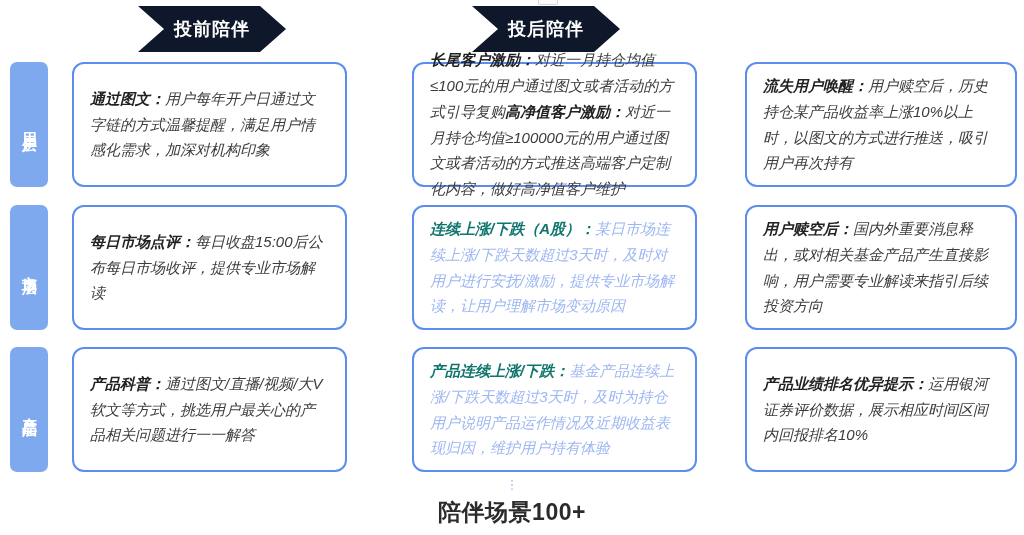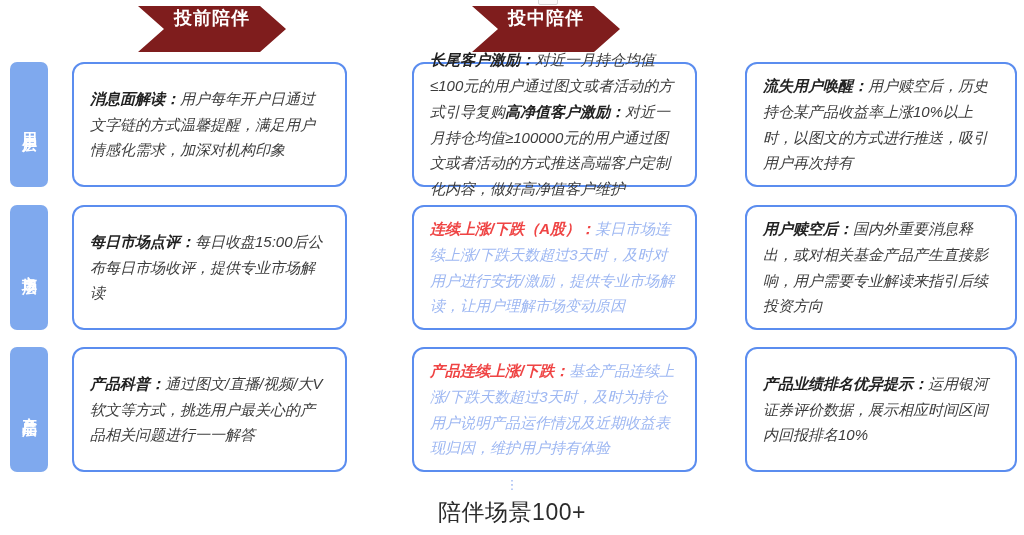--- a/index.html
+++ b/index.html
@@ -32,27 +32,27 @@
     position: absolute;
     left: 0;
     top: 6px;
     width: 1024px;
     height: 46px;
   }
   .banner {
     position: absolute;
     top: 0;
     height: 46px;
-    background: #7f1d1d;
+    background: #0f172a;
     color: #ffffff;
     font-size: 18px;
     font-weight: bold;
     letter-spacing: 1px;
     display: flex;
-    align-items: flex-start;
+    align-items: center;
     justify-content: center;
     -webkit-clip-path: polygon(0 0, calc(100% - 26px) 0, 100% 50%, calc(100% - 26px) 100%, 0 100%, 26px 50%);
     clip-path: polygon(0 0, calc(100% - 26px) 0, 100% 50%, calc(100% - 26px) 100%, 0 100%, 26px 50%);
   }
   .banner-0 { left: 138px; width: 148px; }
   .banner-1 { left: 472px; width: 148px; }
   .banner-2 { left: 804px; width: 148px; }
 
   
   .rail {
@@ -92,21 +92,21 @@
     color: #3c3c3c;
     width: 100%;
     font-style: italic;
   }
   .card-text b {
     font-weight: bold;
     color: #222222;
   }
   
   .card.blue .card-text      { color: #9db7f2; }
-  .card.blue .card-text b    { color: #ef4444; }
+  .card.blue .card-text b    { color: #0f766e; }
 
   
   .col-0 { left: 72px;  width: 275px; }
   .col-1 { left: 412px; width: 285px; }
   .col-2 { left: 745px; width: 272px; justify-content: center; }
 
   
   .row-0 { top: 62px;  height: 125px; }
   .row-1 { top: 205px; height: 125px; }
   .row-2 { top: 347px; height: 125px; }
@@ -123,52 +123,52 @@
     line-height: 1;
     letter-spacing: 0;
   }
   .footer-title {
     position: absolute;
     left: 0;
     top: 497px;
     width: 1024px;
     text-align: center;
     font-size: 23px;
-    font-weight: normal;
+    font-weight: bold;
     color: #2b2b2b;
     letter-spacing: 0.5px;
   }
 </style>
 </head>
 <body>
 
 <div class="top-artifact"></div>
 
 <div class="banner-row">
   <div class="banner banner-0">
     <span>投前陪伴</span>
   </div>
   <div class="banner banner-1">
-    <span>投中陪伴</span>
+    <span>投后陪伴</span>
   </div>
 </div>
 
 <div class="rail rail-0">
   <span>用户层</span>
 </div>
 <div class="rail rail-1">
   <span>市场层</span>
 </div>
 <div class="rail rail-2">
   <span>产品层</span>
 </div>
 
 <div class="card col-0 row-0">
   <div class="card-text">
-    <b>消息面解读：</b><span>用户每年开户日通过文字链的方式温馨提醒，满足用户情感化需求，加深对机构印象</span>
+    <b>通过图文：</b><span>用户每年开户日通过文字链的方式温馨提醒，满足用户情感化需求，加深对机构印象</span>
   </div>
 </div>
 
 <div class="card col-1 row-0">
   <div class="card-text">
     <b>长尾客户激励：</b><span>对近一月持仓均值≤100元的用户通过图文或者活动的方式引导复购</span><b>高净值客户激励：</b><span>对近一月持仓均值≥100000元的用户通过图文或者活动的方式推送高端客户定制化内容，做好高净值客户维护</span>
   </div>
 </div>
 
 <div class="card col-2 row-0">

